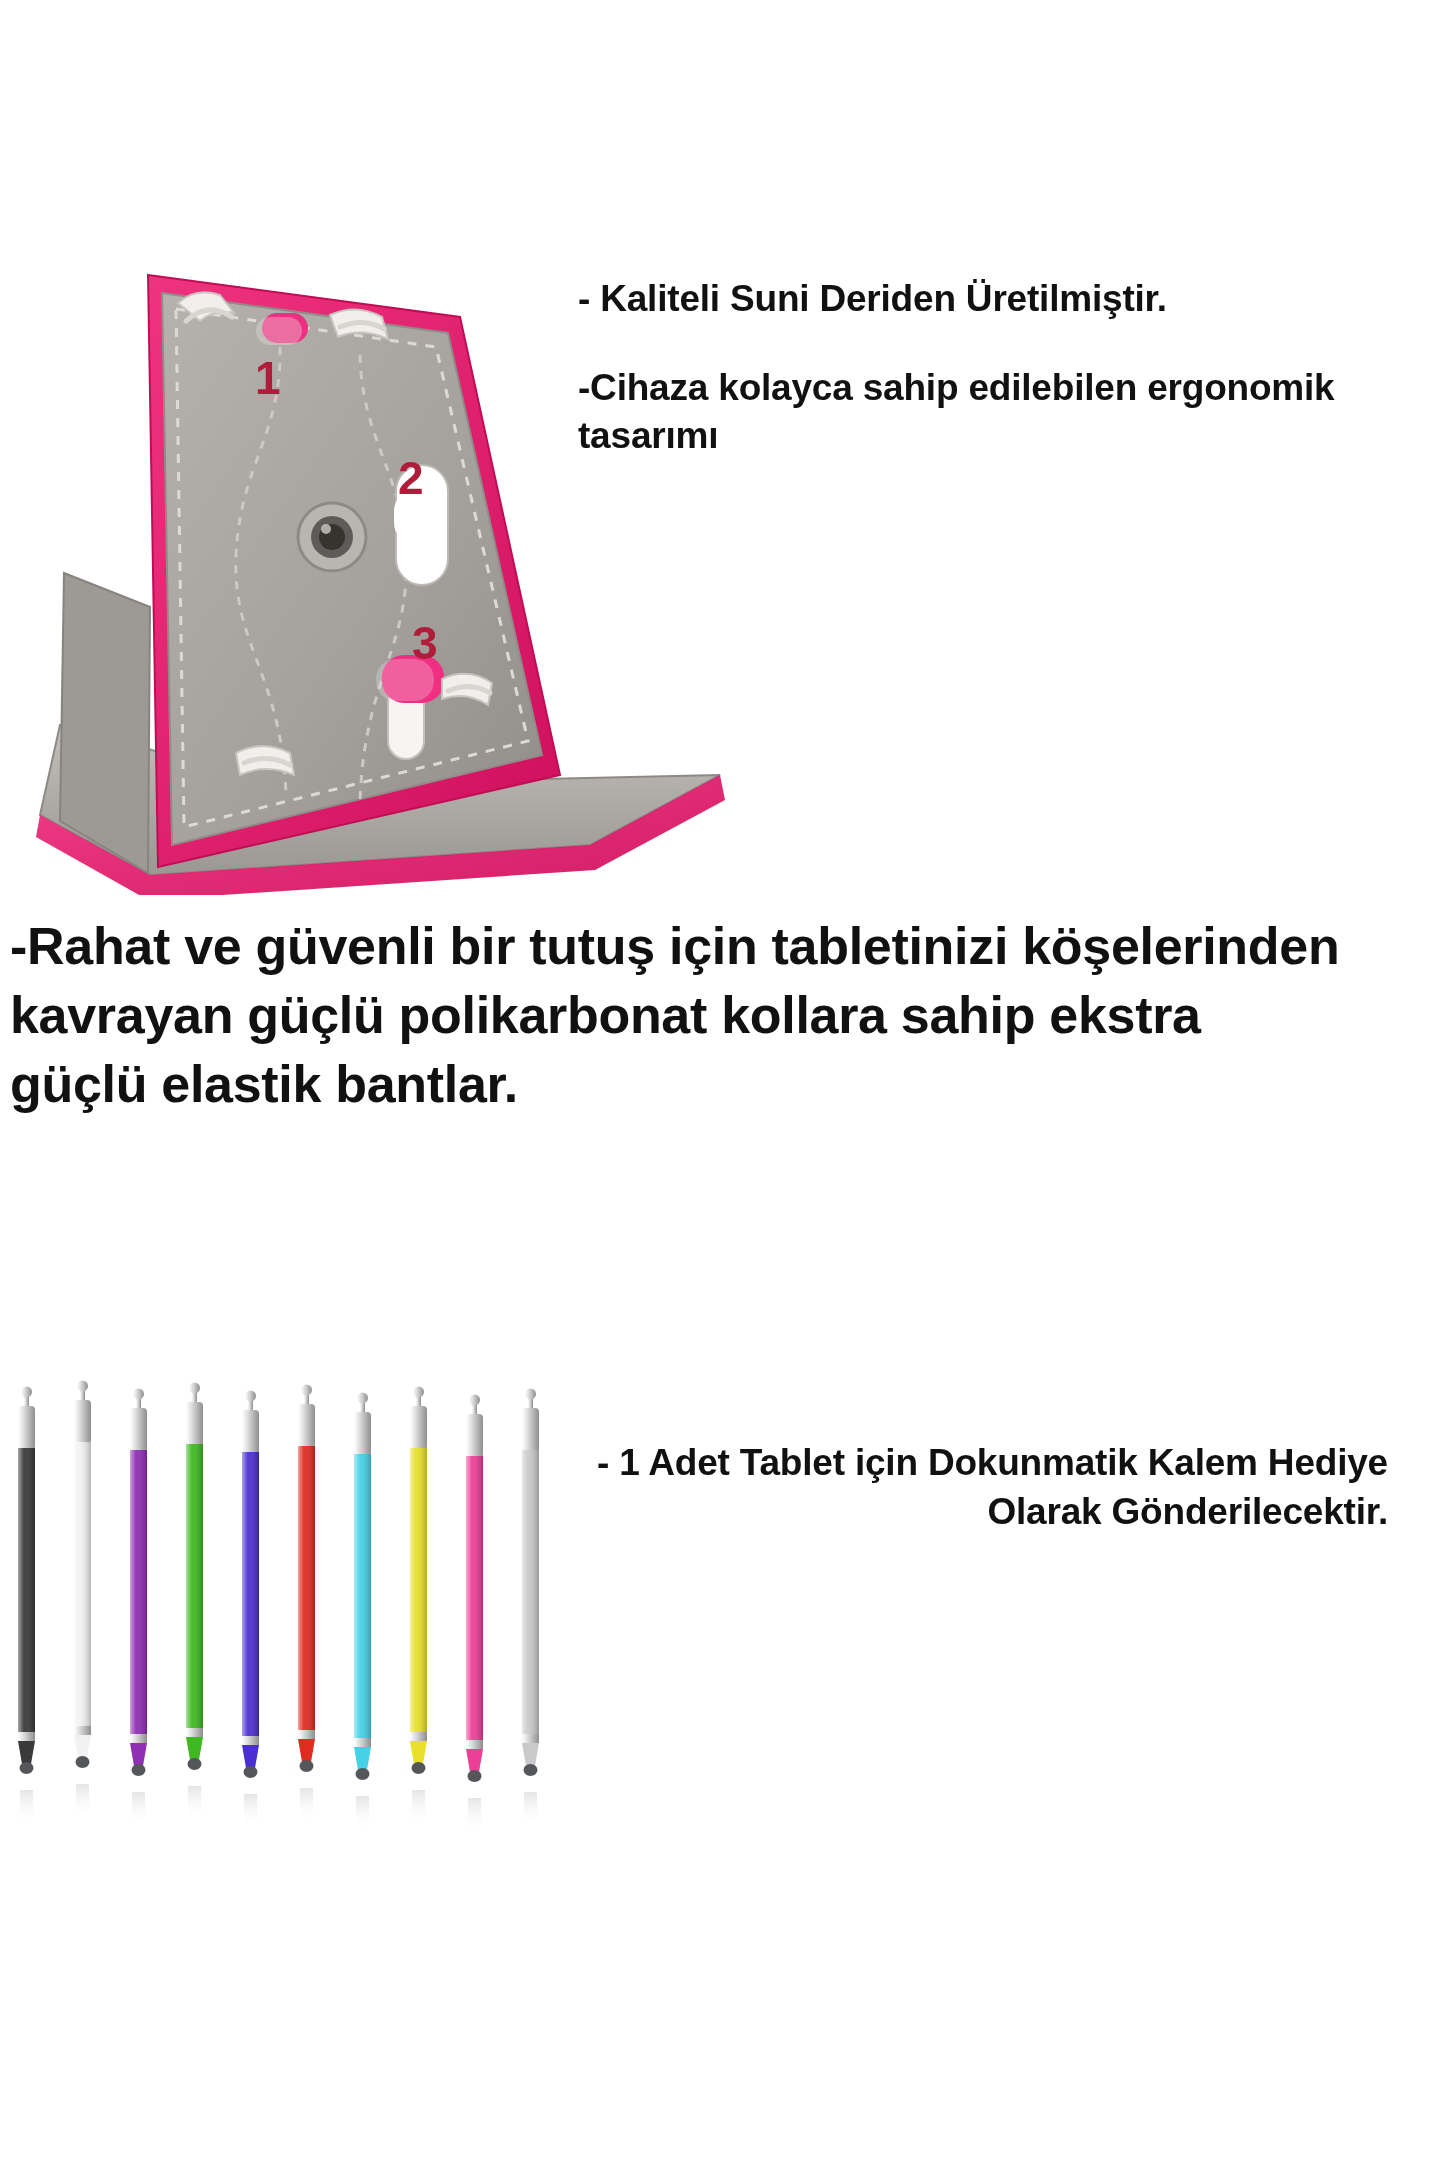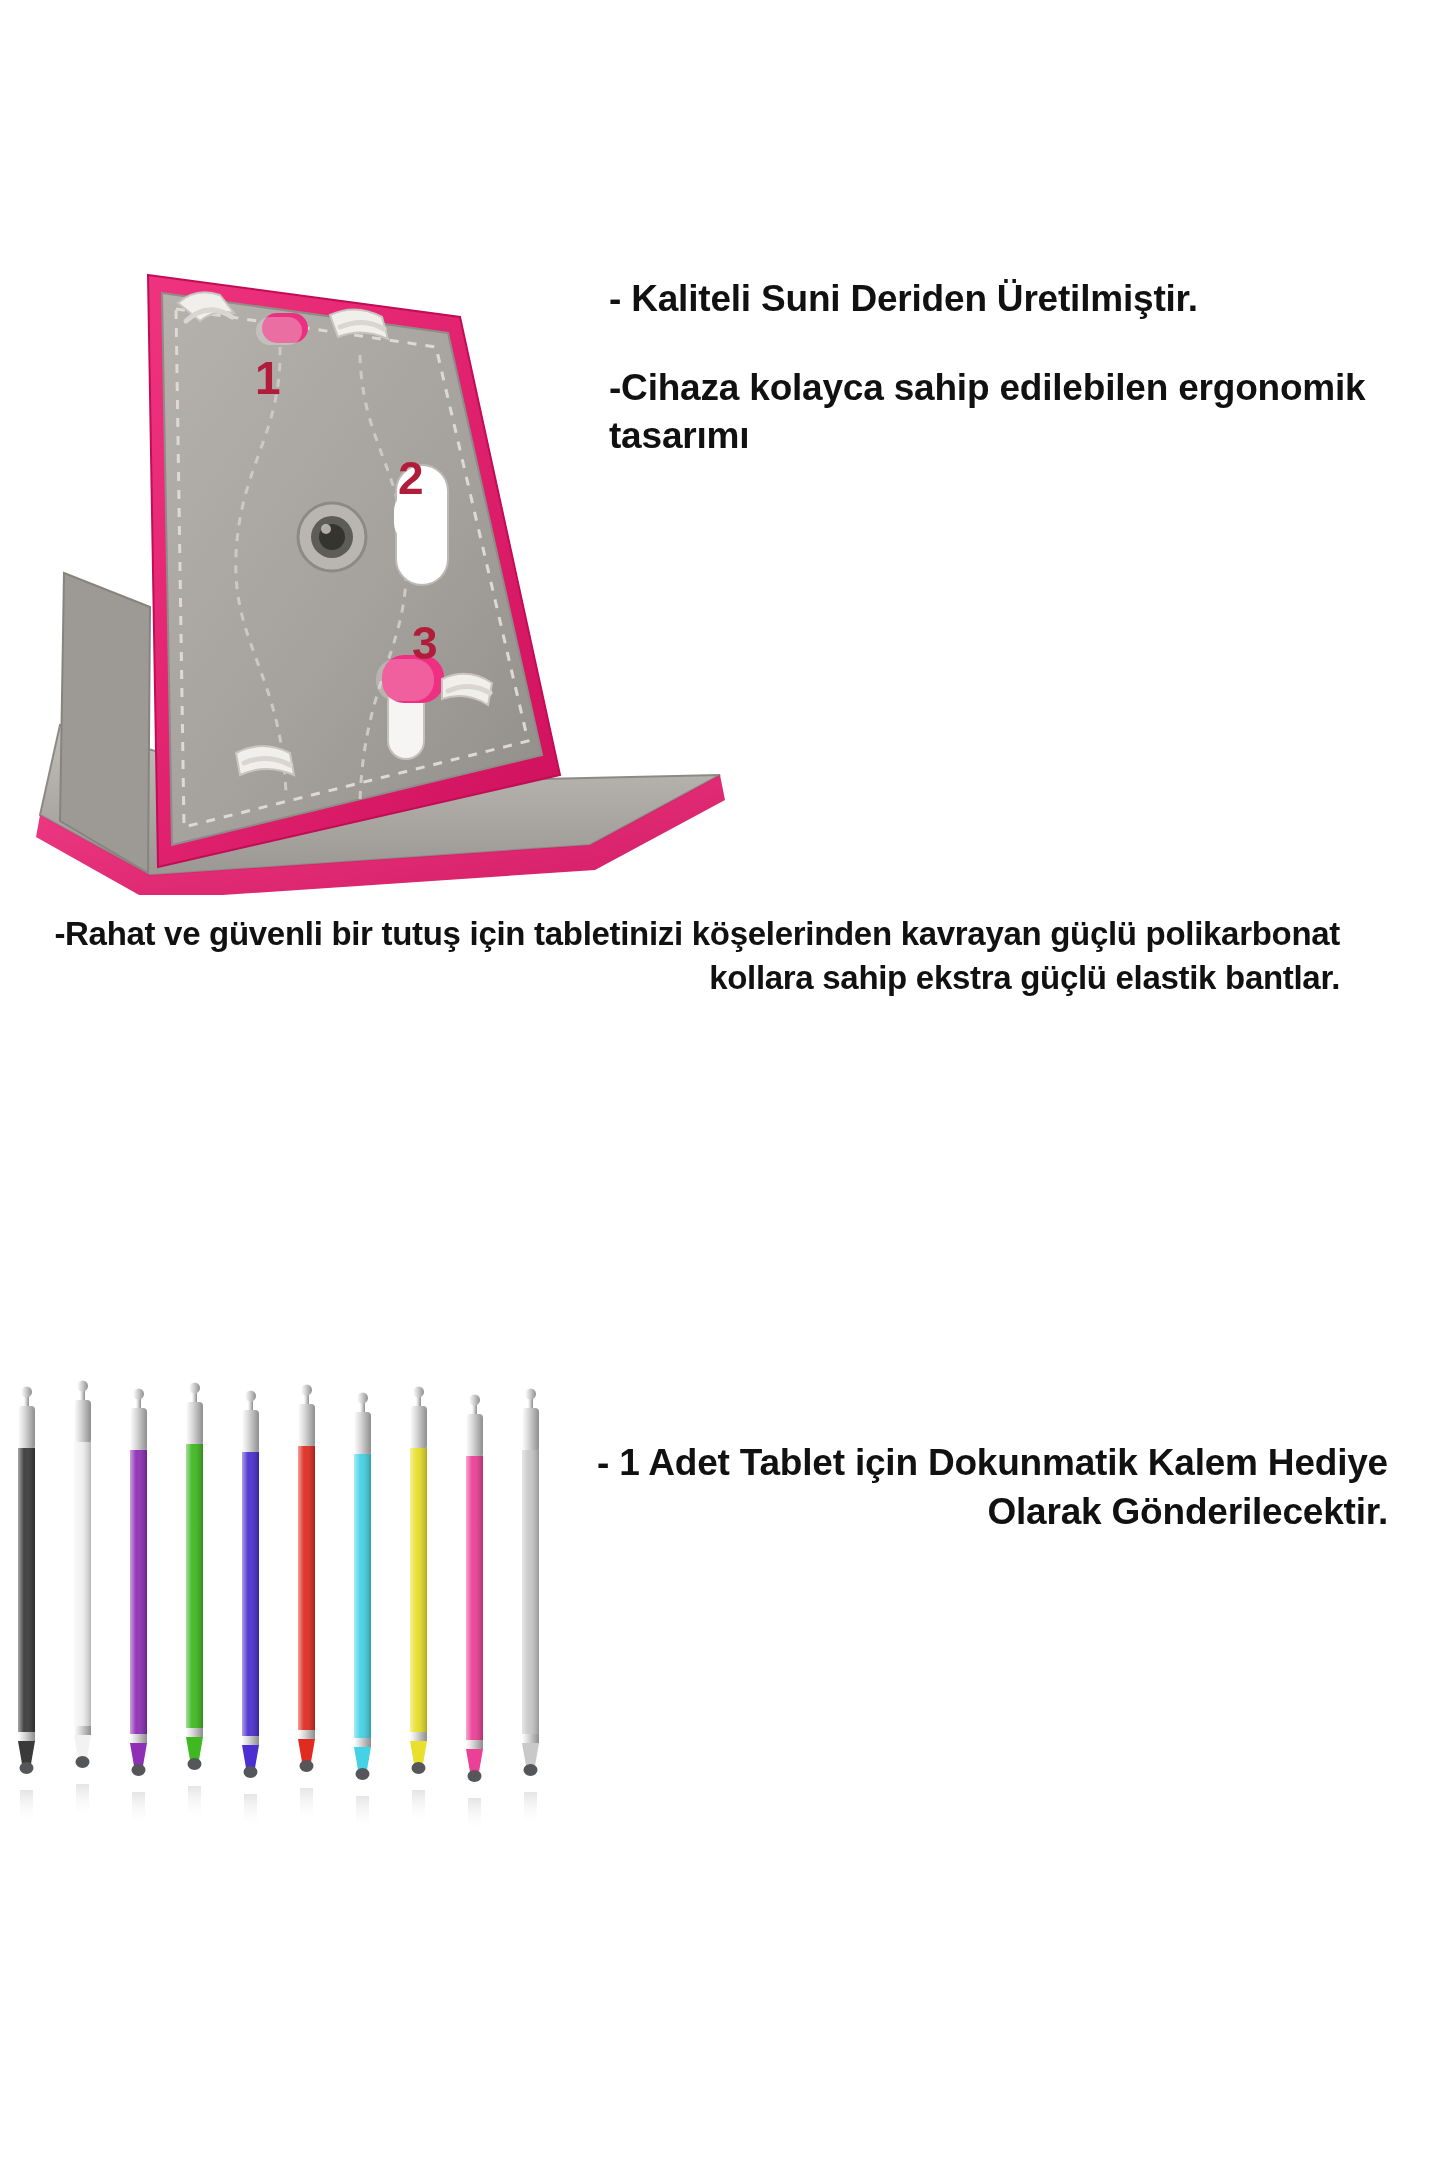--- a/index.html
+++ b/index.html
@@ -51,47 +51,45 @@
   .case-number.n1 { left: 225px; top: 100px; }
   .case-number.n2 { left: 368px; top: 200px; }
   .case-number.n3 { left: 382px; top: 365px; }
 
   
   .top-bullets {
     position: absolute;
     left: 578px;
     top: 20px;
     width: 820px;
-    margin-left: 31px;
   }
   .top-bullets .bullet {
     font-size: 37px;
     font-weight: bold;
     line-height: 1.28;
     margin-bottom: 42px;
     color: #111;
     letter-spacing: -0.2px;
   }
   .top-bullets .bullet:last-child { margin-bottom: 0; }
 
   
   .mid-text {
     position: absolute;
     left: 10px;
     top: 912px;
     width: 1330px;
   }
   .mid-text p {
     margin: 0 0 44px 0;
-    font-size: 33px;
+    font-size: 52px;
     font-weight: bold;
     line-height: 1.33;
     color: #111;
     letter-spacing: -0.3px;
-    text-align: right;
   }
   .mid-text p:last-child { margin-bottom: 0; }
 
   
   .bottom-section {
     position: absolute;
     left: 0;
     top: 1350px;
     width: 1440px;
     height: 620px;

